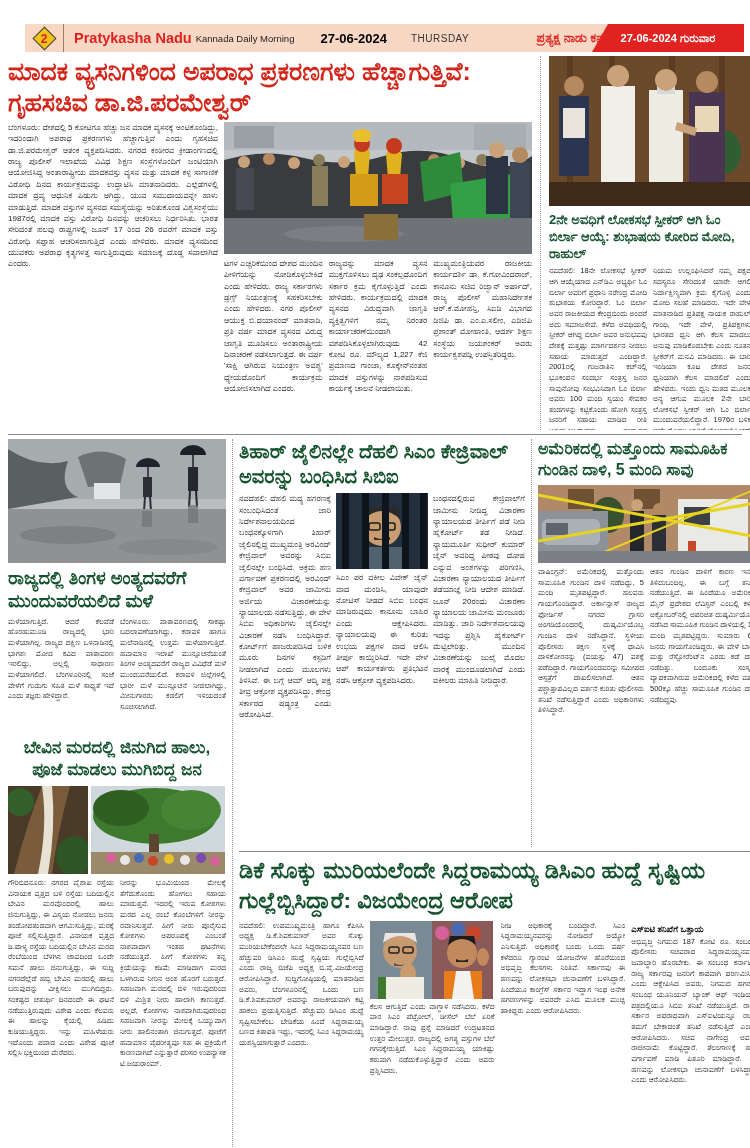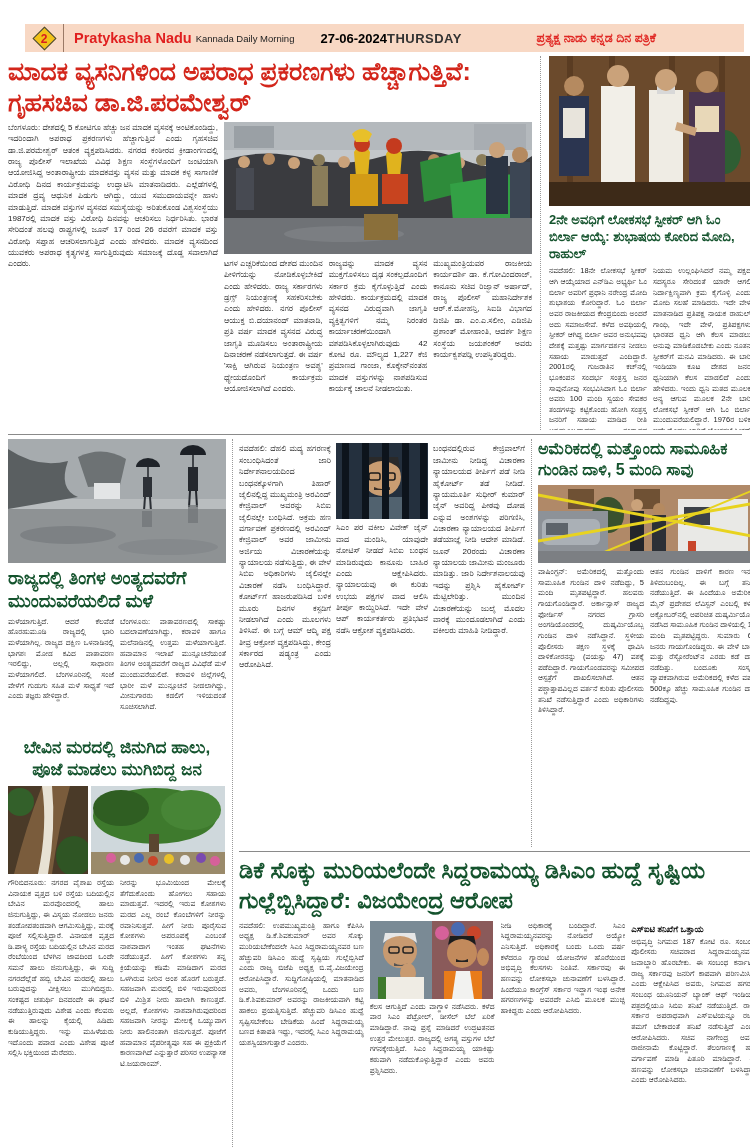--- a/index.html
+++ b/index.html
@@ -10,21 +10,21 @@
   .masthead { position:absolute; top:24px; left:25px; right:6px; height:28px;
     background:#f8d8c4; display:flex; align-items:center; }
   .badge-wrap { width:38px; display:flex; justify-content:center; align-items:center; }
   .diamond { width:17px; height:17px; background:#f2c218; border:1.5px solid #444;
     transform:rotate(45deg); display:flex; align-items:center; justify-content:center; }
   .diamond span { transform:rotate(-45deg); color:#d81f1f; font-weight:bold; font-size:12px; }
   .mast-sep { width:1px; height:28px; background:#9b7a66; }
   .brand-en { color:#e01f1f; font-weight:bold; font-size:14.5px; margin-left:10px; white-space:nowrap; }
   .brand-sub { color:#222222; font-size:9.5px; margin-left:4px; white-space:nowrap; }
   .mast-date { color:#000000; font-weight:bold; font-size:13px; margin-left:26px; white-space:nowrap; }
-  .mast-day { color:#333333; font-size:13px; letter-spacing:.5px; white-space:nowrap;font-weight:bold; }
+  .mast-day { color:#333333; font-size:10px; margin-left:24px; letter-spacing:.5px; white-space:nowrap; }
   .brand-kn { color:#e02723; font-weight:bold; font-size:12.5px; margin-left:auto; margin-right:88px; white-space:nowrap; }
   .date-band { position:absolute; right:0; top:0; height:28px; width:152px; background:#e02320;
     clip-path:polygon(16px 0, 100% 0, 100% 100%, 0 100%);
     color:#ffffff; font-weight:bold; font-size:11px; display:flex; align-items:center; justify-content:center; }
 
   
   .content { position:absolute; top:56px; left:8px; right:8px; bottom:0; }
   .bodytext { font-size:8px; line-height:1.42; text-align:justify; color:#1c1c1c; overflow:hidden; }
   .vdiv { border-left:1px dotted #9a9a9a; }
   .rule { border-top:1px solid #8a8a8a; margin:4px 0; }
@@ -83,20 +83,21 @@
       <div class="diamond">
         <span>2</span>
       </div>
     </div>
     <div class="mast-sep"></div>
     <span class="brand-en">Pratykasha Nadu</span>
     <span class="brand-sub">Kannada Daily Morning</span>
     <span class="mast-date">27-06-2024</span>
     <span class="mast-day">THURSDAY</span>
     <span class="brand-kn">ಪ್ರತ್ಯಕ್ಷ ನಾಡು ಕನ್ನಡ ದಿನ ಪತ್ರಿಕೆ</span>
+    <div class="date-band">27-06-2024 ಗುರುವಾರ</div>
   </header>
 
   <main class="content">
 
     <section class="top-band">
 
       <article class="main-article">
         <h1>ಮಾದಕ ವ್ಯಸನಿಗಳಿಂದ ಅಪರಾಧ ಪ್ರಕರಣಗಳು ಹೆಚ್ಚಾಗುತ್ತಿವೆ: ಗೃಹಸಚಿವ ಡಾ.ಜಿ.ಪರಮೇಶ್ವರ್</h1>
         <div class="main-row">
           <div class="bodytext main-col1">ಬೆಂಗಳೂರು: ದೇಶದಲ್ಲಿ 5 ಕೋಟಿಗೂ ಹೆಚ್ಚು ಜನ ಮಾದಕ ವ್ಯಸನಕ್ಕೆ ಅಂಟಿಕೊಂಡಿದ್ದು, ಇದರಿಂದಾಗಿ ಅಪರಾಧ ಪ್ರಕರಣಗಳು ಹೆಚ್ಚಾಗುತ್ತಿವೆ ಎಂದು ಗೃಹಸಚಿವ ಡಾ.ಜಿ.ಪರಮೇಶ್ವರ್ ಆತಂಕ ವ್ಯಕ್ತಪಡಿಸಿದರು. ನಗರದ ಕಂಠೀರವ ಕ್ರೀಡಾಂಗಣದಲ್ಲಿ ರಾಜ್ಯ ಪೊಲೀಸ್ ಇಲಾಖೆಯ ವಿವಿಧ ಶಿಕ್ಷಣ ಸಂಸ್ಥೆಗಳೊಂದಿಗೆ ಜಂಟಿಯಾಗಿ ಆಯೋಜಿಸಿದ್ದ ಅಂತಾರಾಷ್ಟ್ರೀಯ ಮಾದಕವಸ್ತು ವ್ಯಸನ ಮತ್ತು ಮಾದಕ ಕಳ್ಳ ಸಾಗಾಣಿಕೆ ವಿರೋಧಿ ದಿನದ ಕಾರ್ಯಕ್ರಮವನ್ನು ಉದ್ಘಾಟಿಸಿ ಮಾತನಾಡಿದರು. ಎಲ್ಲೆಡೆಗಳಲ್ಲಿ ಮಾದಕ ದ್ರವ್ಯ ಆಧುನಿಕ ಪಿಡುಗು ಆಗಿದ್ದು, ಯುವ ಸಮುದಾಯವನ್ನೇ ಹಾಳು ಮಾಡುತ್ತಿದೆ. ಮಾದಕ ವಸ್ತುಗಳ ವ್ಯಸನದ ಸಮಸ್ಯೆಯನ್ನು ಅರಿತುಕೊಂಡ ವಿಶ್ವಸಂಸ್ಥೆಯು 1987ರಲ್ಲಿ ಮಾದಕ ವಸ್ತು ವಿರೋಧಿ ದಿನವನ್ನು ಆಚರಿಸಲು ನಿರ್ಧರಿಸಿತು. ಭಾರತ ಸೇರಿದಂತೆ ಹಲವು ರಾಷ್ಟ್ರಗಳಲ್ಲಿ ಜೂನ್ 17 ರಿಂದ 26 ರವರೆಗೆ ಮಾದಕ ವಸ್ತು ವಿರೋಧಿ ಸಪ್ತಾಹ ಆಚರಿಸಲಾಗುತ್ತಿದೆ ಎಂದು ಹೇಳಿದರು. ಮಾದಕ ವ್ಯಸನದಿಂದ ಯುವಕರು ಅಪರಾಧ ಕೃತ್ಯಗಳತ್ತ ಸಾಗುತ್ತಿರುವುದು ಸಮಾಜಕ್ಕೆ ದೊಡ್ಡ ಸವಾಲಾಗಿದೆ ಎಂದರು.</div>
@@ -245,20 +246,21 @@
 
         </article>
       </div>
 
       <div class="vdiv"></div>
 
       <div class="right-region">
         <div class="mid-band">
 
           <article class="kejriwal-article">
+            <h2>ತಿಹಾರ್ ಜೈಲಿನಲ್ಲೇ ದೆಹಲಿ ಸಿಎಂ ಕೇಜ್ರಿವಾಲ್ ಅವರನ್ನು ಬಂಧಿಸಿದ ಸಿಬಿಐ</h2>
             <div class="kcols">
               <div class="kcol">
                 <div class="bodytext">ನವದೆಹಲಿ: ದೆಹಲಿ ಮದ್ಯ ಹಗರಣಕ್ಕೆ ಸಂಬಂಧಿಸಿದಂತೆ ಜಾರಿ ನಿರ್ದೇಶನಾಲಯದಿಂದ ಬಂಧನಕ್ಕೊಳಗಾಗಿ ತಿಹಾರ್ ಜೈಲಿನಲ್ಲಿದ್ದ ಮುಖ್ಯಮಂತ್ರಿ ಅರವಿಂದ್ ಕೇಜ್ರಿವಾಲ್ ಅವರನ್ನು ಸಿಬಿಐ ಜೈಲಿನಲ್ಲೇ ಬಂಧಿಸಿದೆ. ಅಕ್ರಮ ಹಣ ವರ್ಗಾವಣೆ ಪ್ರಕರಣದಲ್ಲಿ ಅರವಿಂದ್ ಕೇಜ್ರಿವಾಲ್ ಅವರ ಜಾಮೀನು ಅರ್ಜಿಯ ವಿಚಾರಣೆಯನ್ನು ನ್ಯಾಯಾಲಯ ನಡೆಸುತ್ತಿದ್ದು, ಈ ವೇಳೆ ಸಿಬಿಐ ಅಧಿಕಾರಿಗಳು ಜೈಲಿನಲ್ಲೇ ವಿಚಾರಣೆ ನಡೆಸಿ ಬಂಧಿಸಿದ್ದಾರೆ. ಕೋರ್ಟ್‌ಗೆ ಹಾಜರುಪಡಿಸಿದ ಬಳಿಕ ಮೂರು ದಿನಗಳ ಕಸ್ಟಡಿಗೆ ನೀಡಲಾಗಿದೆ ಎಂದು ಮೂಲಗಳು ತಿಳಿಸಿವೆ. ಈ ಬಗ್ಗೆ ಆಮ್ ಆದ್ಮಿ ಪಕ್ಷ ತೀವ್ರ ಆಕ್ರೋಶ ವ್ಯಕ್ತಪಡಿಸಿದ್ದು, ಕೇಂದ್ರ ಸರ್ಕಾರದ ಷಡ್ಯಂತ್ರ ಎಂದು ಆರೋಪಿಸಿದೆ.</div>
               </div>
               <div class="kcol kcol-mid">
                 <svg class="photo" width="92" height="76" viewBox="0 0 92 76">
                   <rect width="92" height="76" fill="#24303e"></rect>
                   <circle cx="46" cy="34" r="19" fill="#c99d72"></circle>
                   <path d="M28,26 q18,-16 36,0 l-2,-12 l-32,0 Z" fill="#2a2a2a"></path>
                   <rect x="33" y="30" width="11" height="7" rx="2" fill="none" stroke="#1a1a1a" stroke-width="1.5"></rect>

